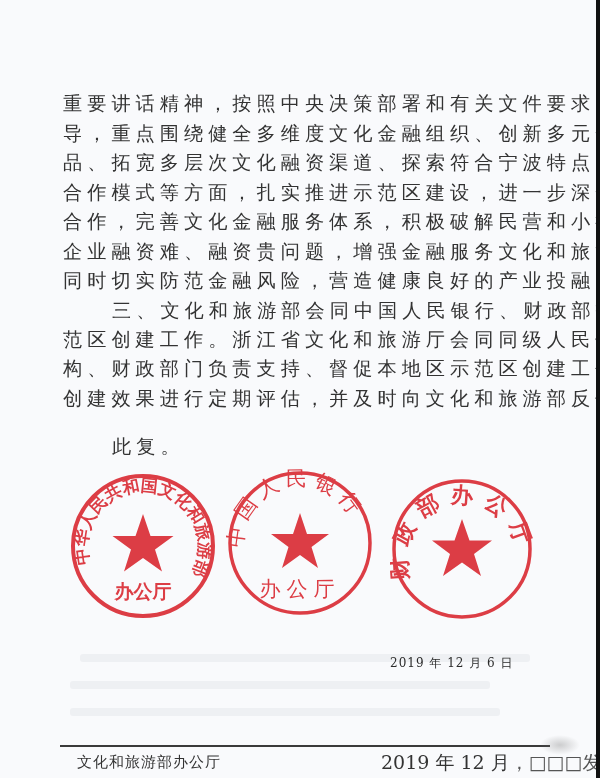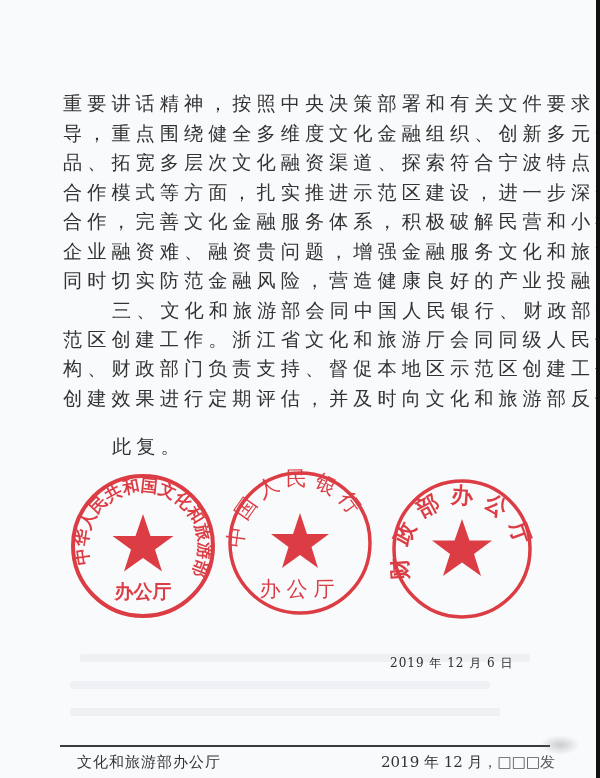--- a/index.html
+++ b/index.html
@@ -91,21 +91,21 @@
       top: 752px;
       font-size: 15px;
       line-height: 20px;
       color: #333;
       letter-spacing: 1px;
     }
     .footer-right {
       position: absolute;
       left: 381px;
       top: 752px;
-      font-size: 15px;
+      font-size: 19px;
       line-height: 20px;
       color: #333;
       white-space: nowrap;
     }
     .smudge {
       position: absolute;
       left: 540px;
       top: 735px;
       width: 40px;
       height: 20px;

